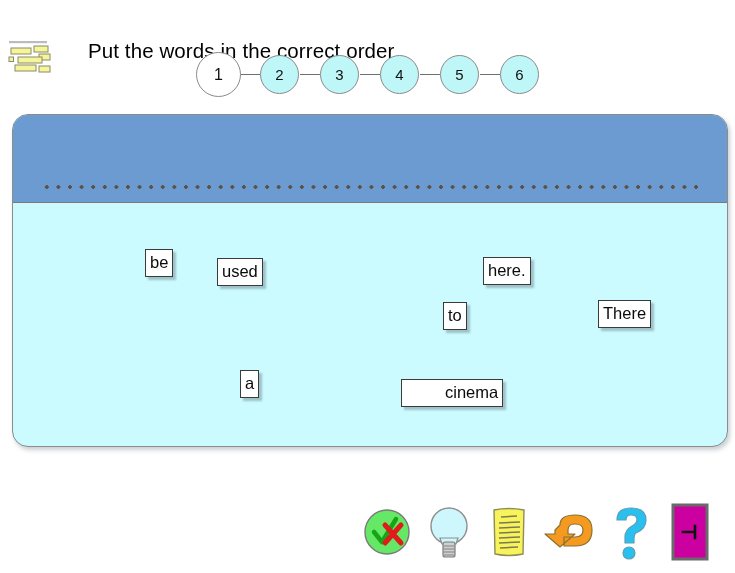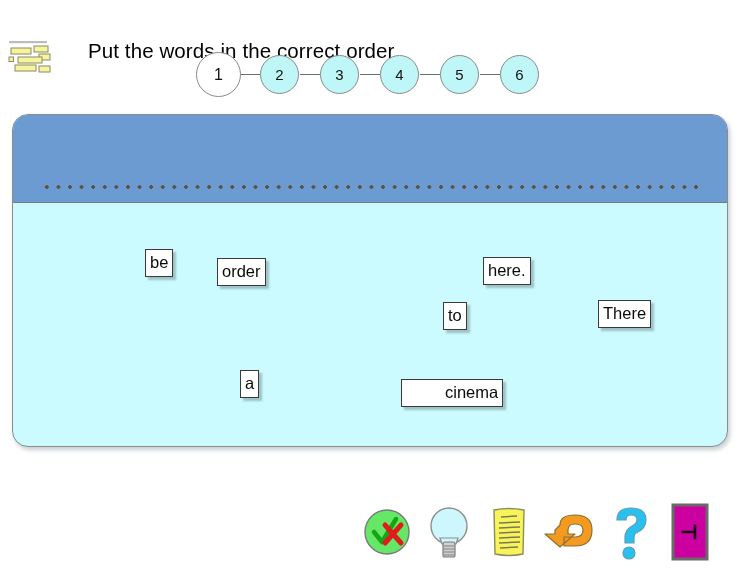--- a/index.html
+++ b/index.html
@@ -164,21 +164,21 @@
 </div>
 
 <div id="activity-panel">
 
   <div id="answer-area">
     <div id="answer-dotted-line"></div>
   </div>
 
   <div id="word-bank">
     <div class="word-tile" style="left:132px; top:45px;">be</div>
-    <div class="word-tile" style="left:204px; top:54px;">order</div>
+    <div class="word-tile" style="left:204px; top:54px;">used</div>
     <div class="word-tile" style="left:470px; top:33px;margin-top:20px;">here.</div>
     <div class="word-tile" style="left:430px; top:98px;text-align:center;">to</div>
     <div class="word-tile" style="left:585px; top:96px;">There</div>
     <div class="word-tile" style="left:227px; top:166px;">a</div>
     <div class="word-tile" style="left:388px; top:175px;padding-left:43px;">cinema</div>
   </div>
 </div>
 
 <div id="toolbar">
 

